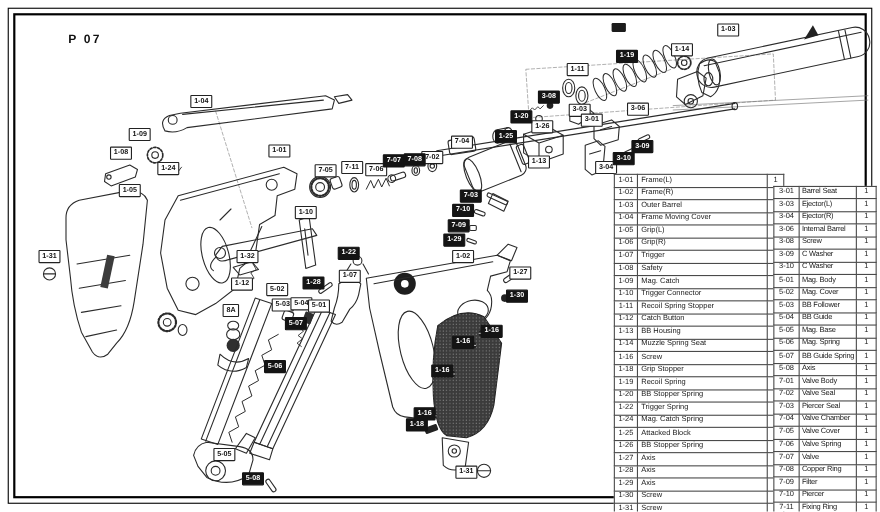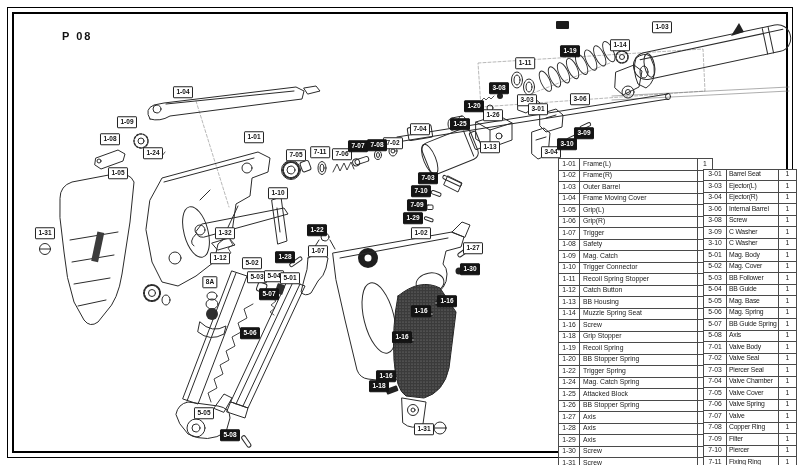--- a/index.html
+++ b/index.html
@@ -40,21 +40,21 @@
   #table-right td.cell-no{width:20px;}
   #table-right td.cell-name{width:48px;padding-left:2px;letter-spacing:-0.2px;}
   #table-right td.cell-qty{width:15px;text-align:center;}
 </style>
 </head>
 <body>
 
 <div class="frame-outer"></div>
 <div class="frame-inner"></div>
 
-<div class="page-title">P 08</div>
+<div class="page-title">P 07</div>
 
 <svg id="diagram-svg" width="800" height="465" viewBox="0 0 800 465" fill="none" stroke="#2b2b2b" stroke-width="1" stroke-linejoin="round" stroke-linecap="round">
   <defs>
     <pattern id="dots" width="3" height="3" patternUnits="userSpaceOnUse">
       <circle cx="1" cy="1" r="0.55" fill="#8a8a8a" stroke="none"></circle>
     </pattern>
   </defs>
 
   <g stroke="#9a9a9a" stroke-width="0.7" stroke-dasharray="3,2">
     <path d="M478,63 L703,49 L705,91 L481,107 Z"></path>

